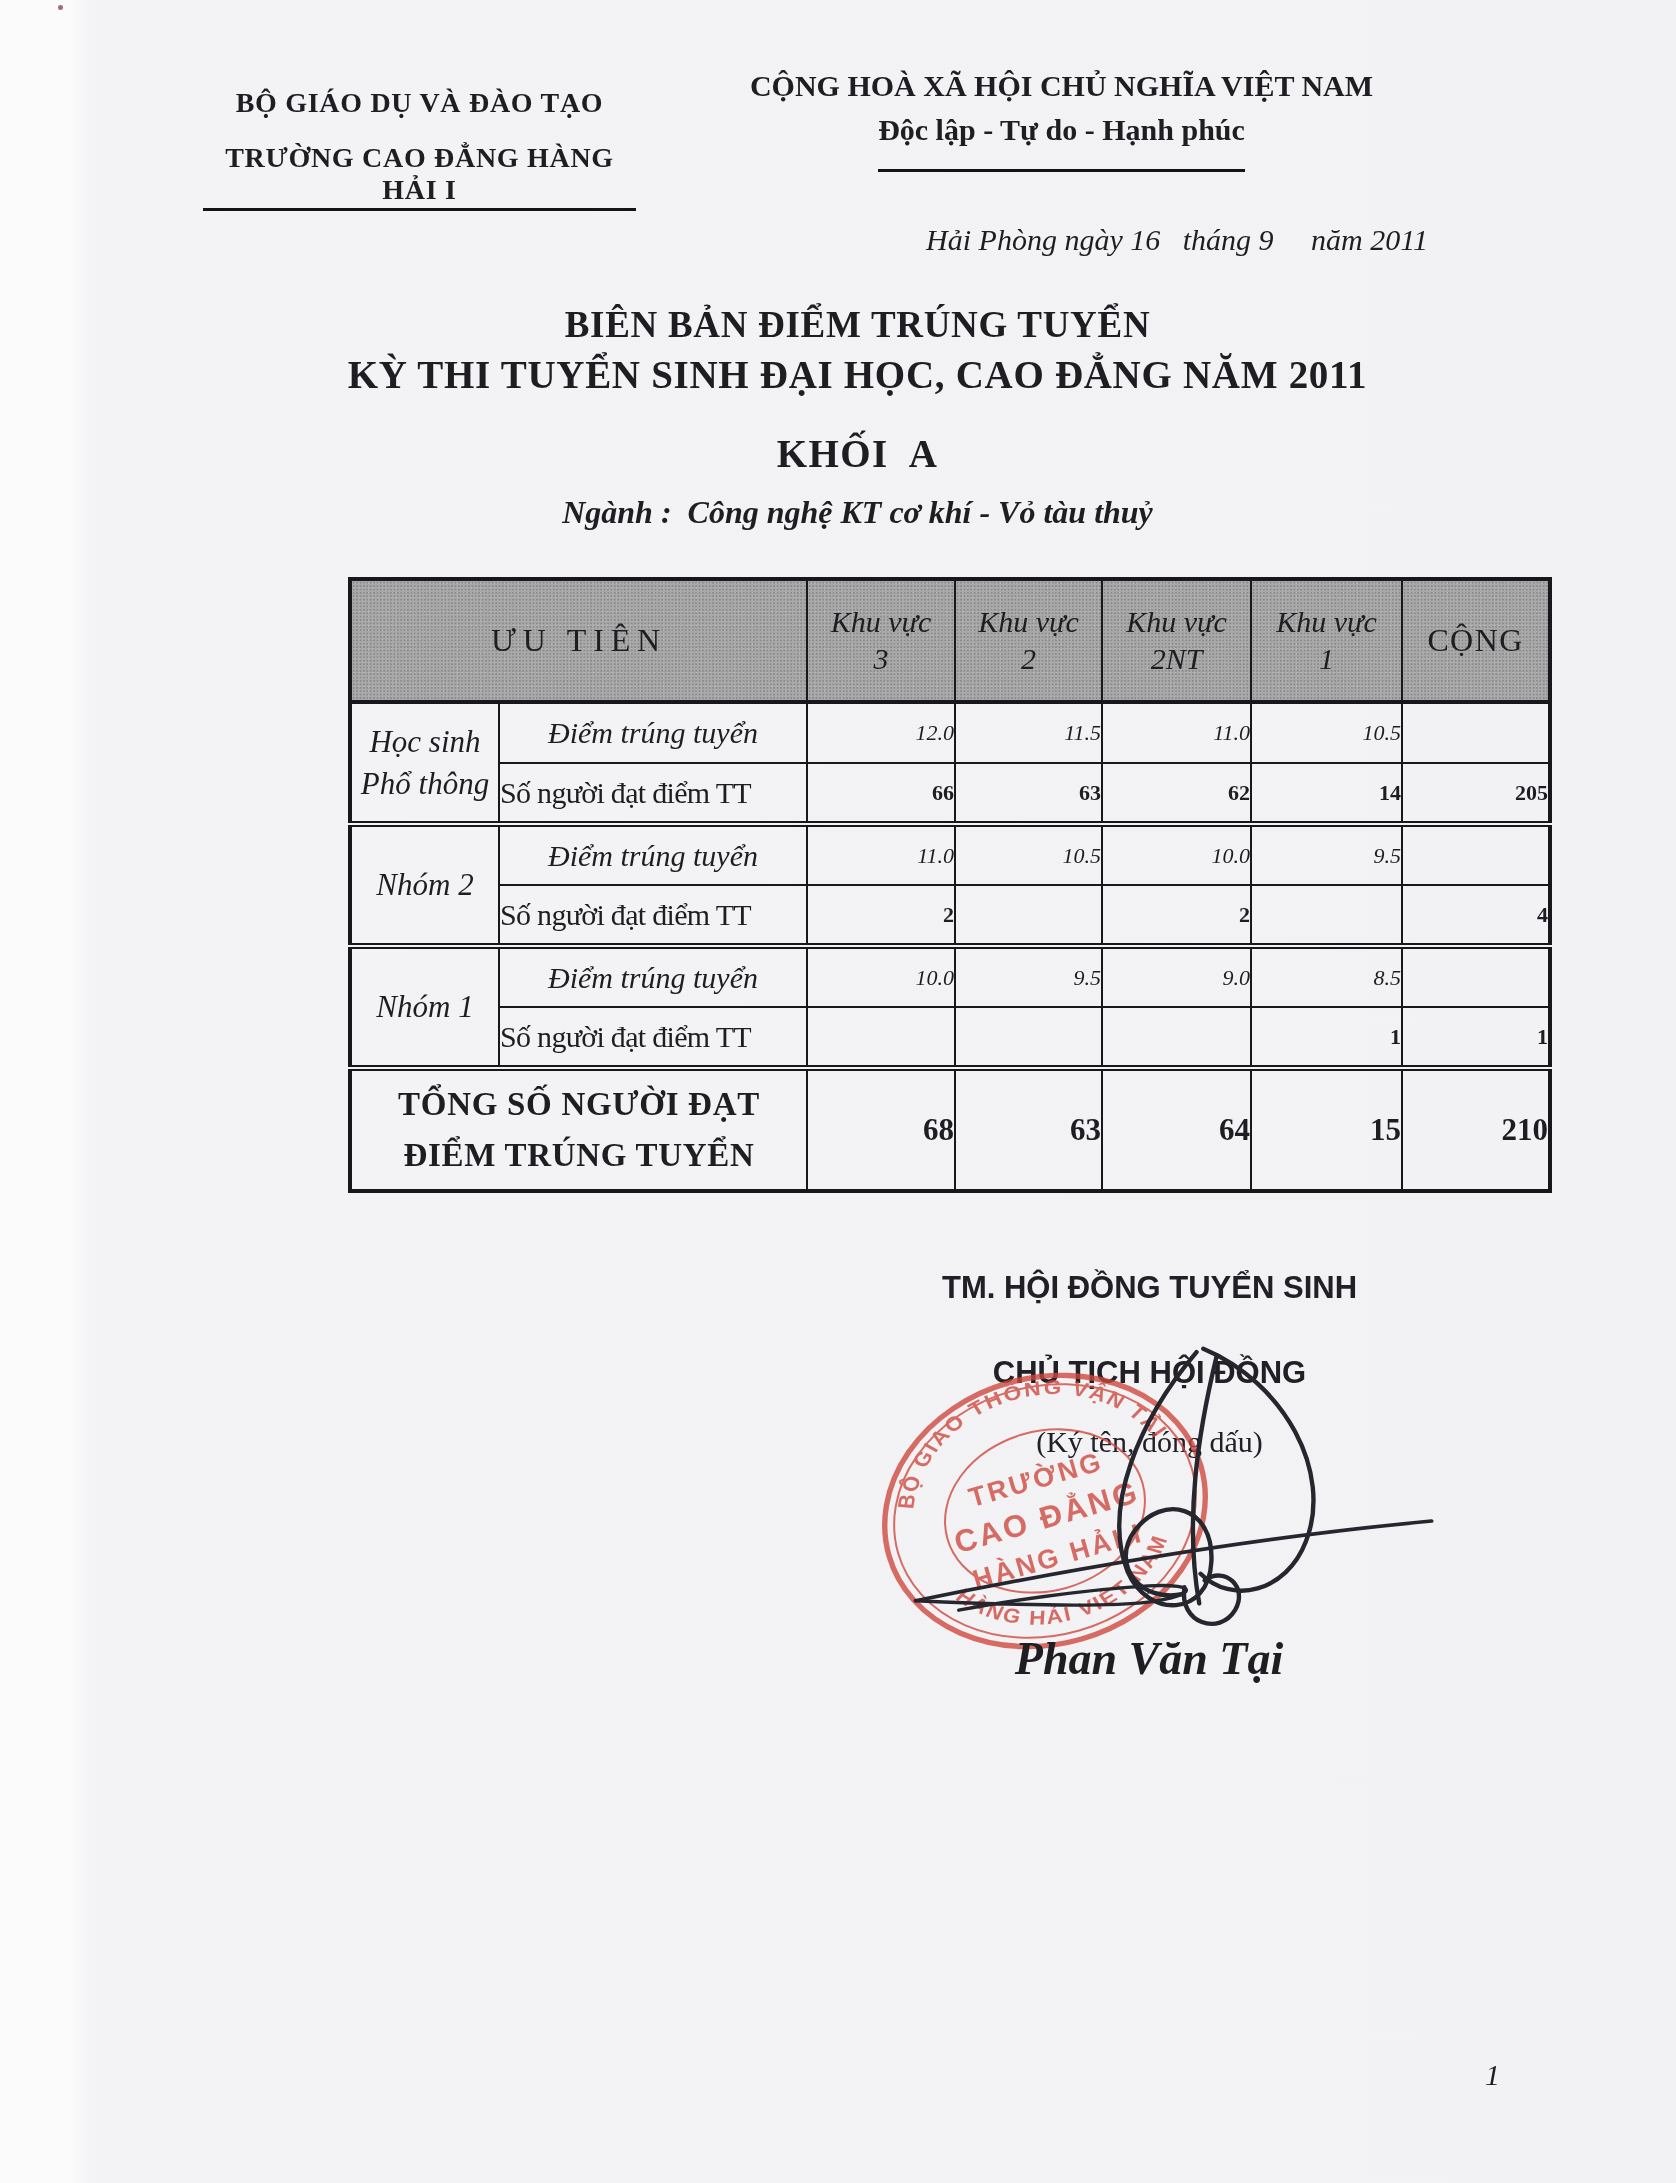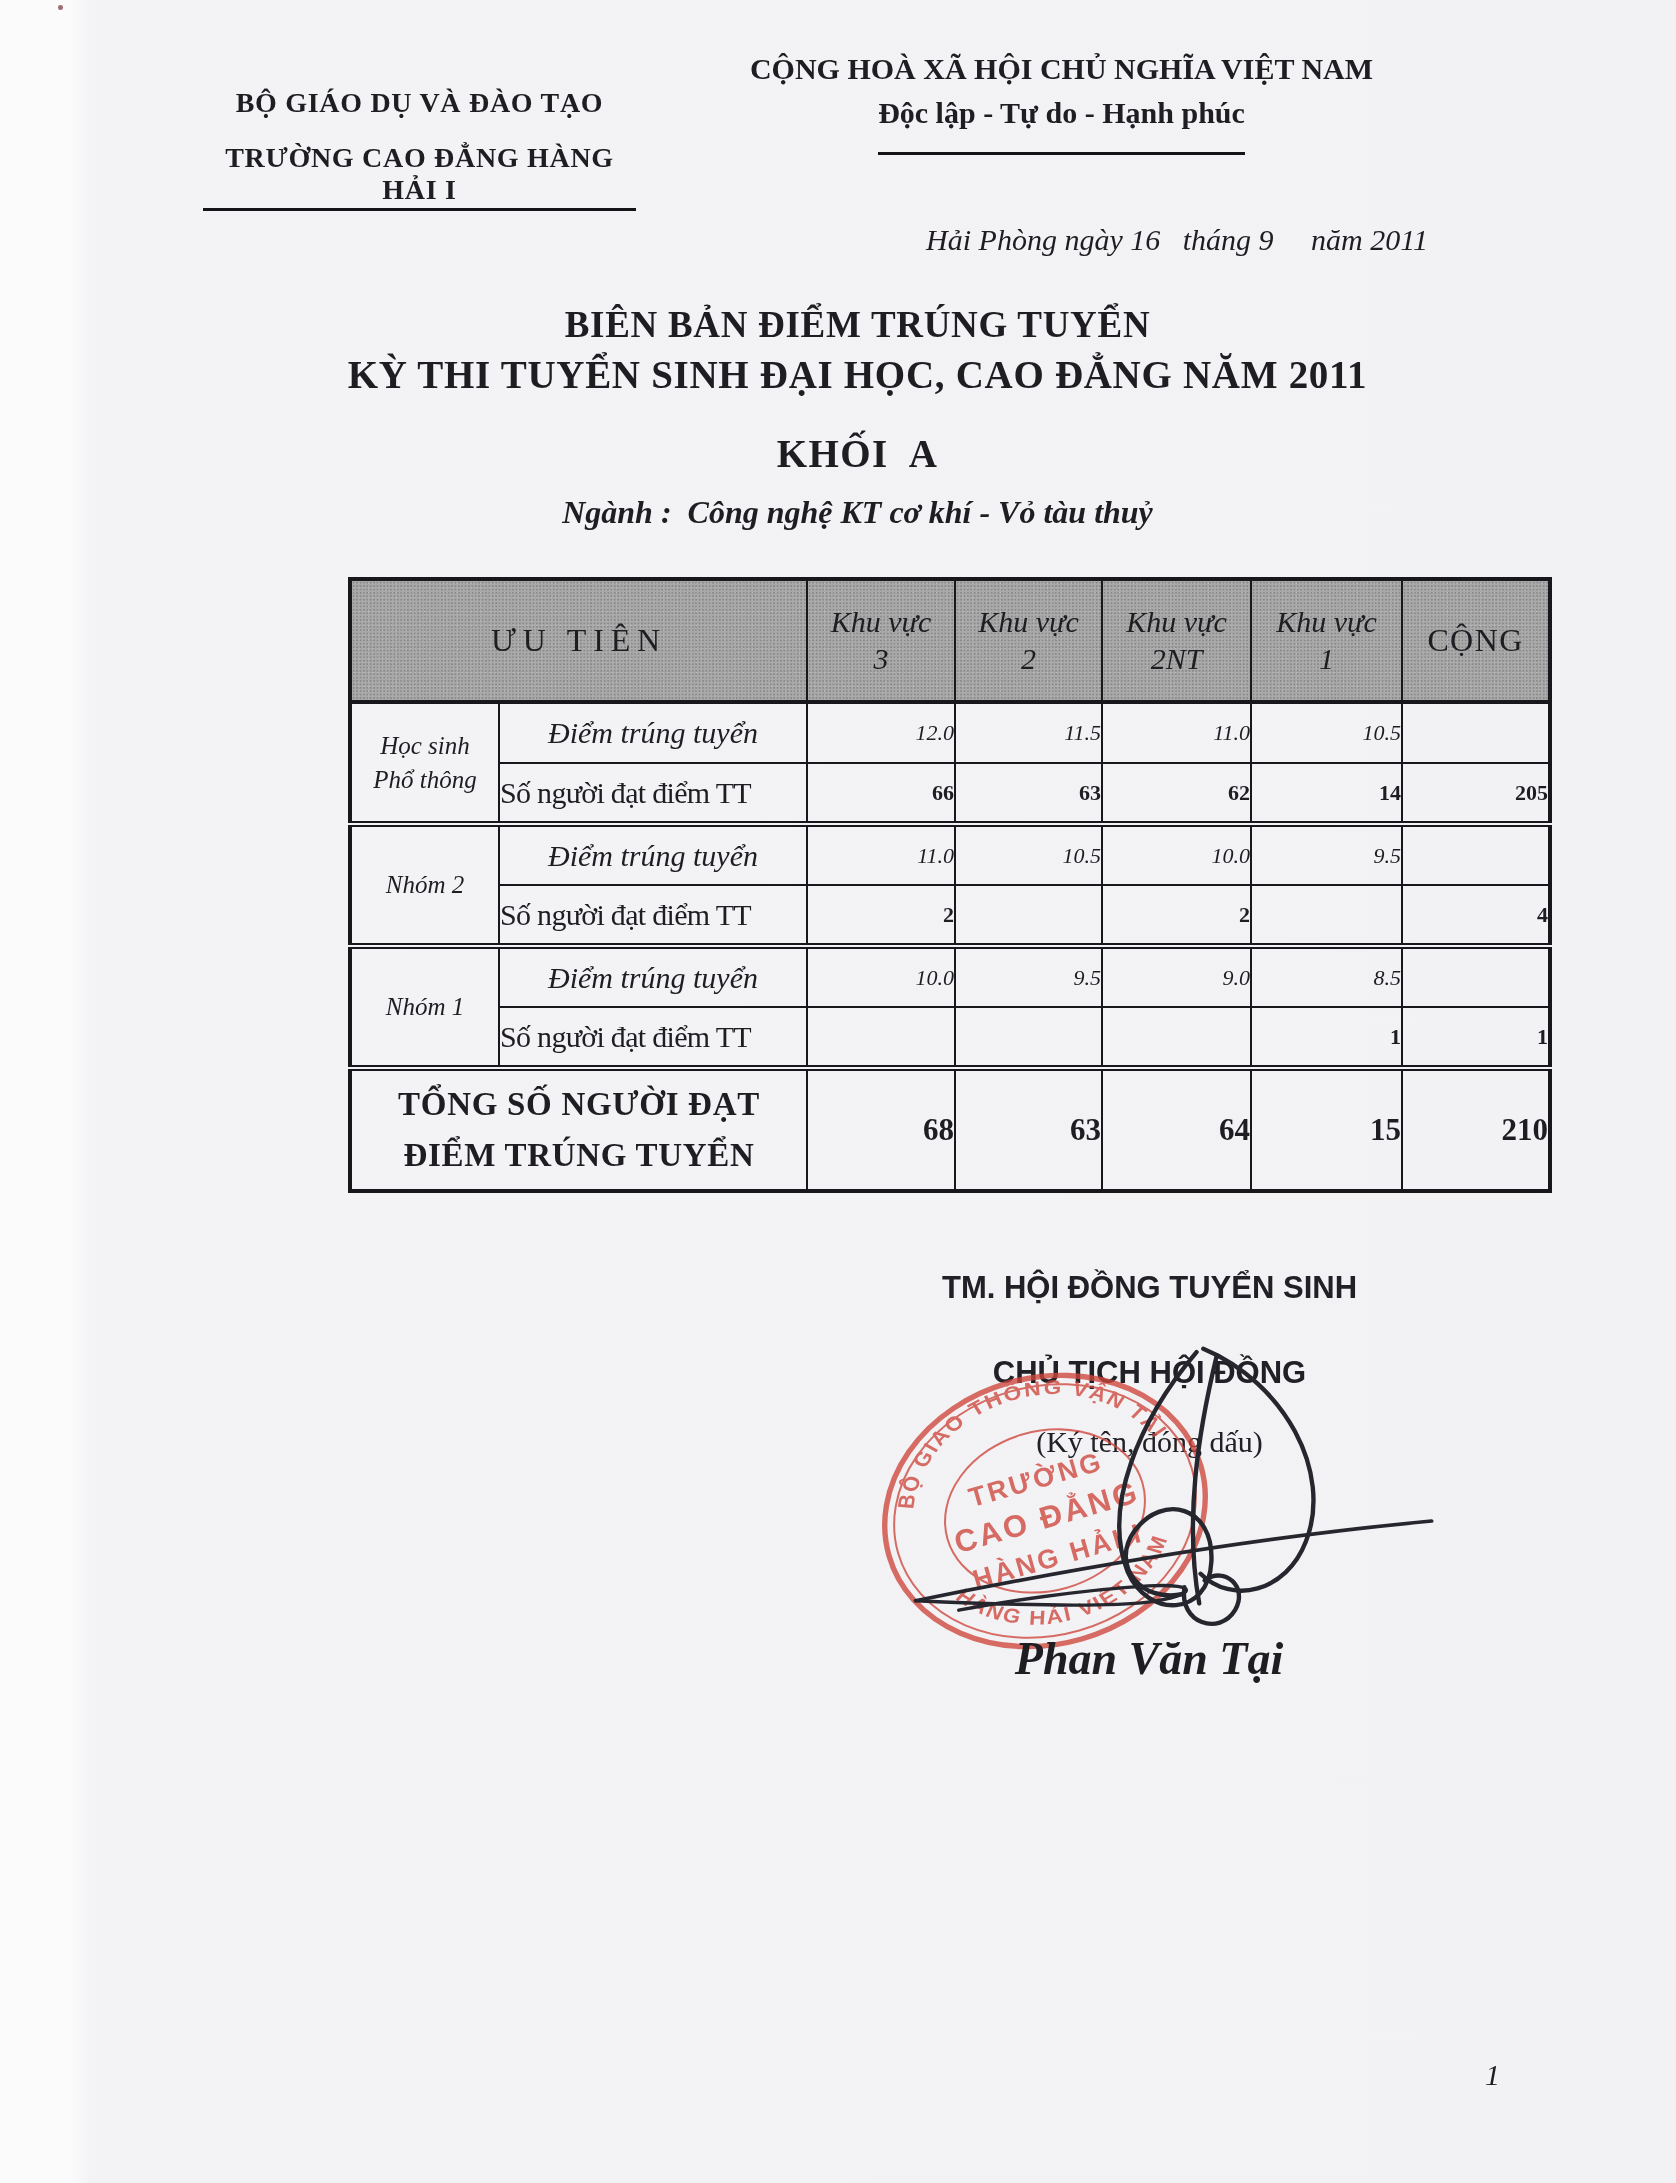--- a/index.html
+++ b/index.html
@@ -10,21 +10,21 @@
     font-family:"Liberation Serif","DejaVu Serif",serif;
     color:#1d1d22;
   }
   .speck{position:absolute;left:58px;top:5.4px;width:4.7px;height:4.7px;border-radius:50%;background:#8a4a52;opacity:.8;}
 
   
   .hdr-left{position:absolute;left:203px;top:87px;width:433px;text-align:center;}
   .hdr-left .l1{font-size:28px;font-weight:bold;letter-spacing:0.7px;}
   .hdr-left .l2{display:inline-block;margin-top:10.8px;font-size:28px;font-weight:bold;letter-spacing:0.7px;
                 border-bottom:3.4px solid #141418;padding-bottom:2.7px;}
-  .hdr-right{position:absolute;left:710px;top:52px;width:703px;text-align:center;}
+  .hdr-right{position:absolute;left:710px;top:69px;width:703px;text-align:center;}
   .hdr-right .l1{font-size:30px;font-weight:bold;}
   .hdr-right .l2{display:inline-block;margin-top:9.5px;font-size:30px;font-weight:bold;
                  border-bottom:3.4px solid #141418;padding-bottom:22px;}
   .dateline{position:absolute;top:223px;right:249px;font-size:30px;font-style:italic;}
 
   
   .title{position:absolute;left:0;right:0;text-align:center;transform:translateX(19px);font-weight:bold;}
   .t1{top:303px;font-size:37px;letter-spacing:0.7px;}
   .t2{top:352px;font-size:39px;letter-spacing:0.7px;}
   .t3{top:431px;font-size:39px;letter-spacing:1.4px;}
@@ -46,21 +46,21 @@
                      radial-gradient(rgba(250,250,250,.35) 0.7px, transparent 0.9px);
     background-size:3.4px 3.4px,4.7px 4.7px;
     border-bottom:4px solid #17171c;
     font-weight:normal;
   }
   th.priority{font-size:32px;font-weight:bold;letter-spacing:6.8px;}
   th.zone{font-size:30px;font-style:italic;line-height:1.22;}
   th.cong{font-size:32px;letter-spacing:1.4px;}
   tr.r{height:61px;}
   tr.gsep td{border-top:6px double #17171c;}
-  td.glabel{font-size:25px;font-style:italic;text-align:center;white-space:pre-line;line-height:1.35;}
+  td.glabel{font-size:31px;font-style:italic;text-align:center;white-space:pre-line;line-height:1.35;}
   td.rlabel-i{font-size:30px;font-style:italic;text-align:center;}
   td.rlabel{font-size:30px;text-align:left;padding-left:6.8px;letter-spacing:-0.7px;border-radius:18px;}
   td.num{text-align:right;padding-right:21.6px;font-size:22px;}
   td.num.it{font-style:italic;}
   td.num.b{font-weight:bold;}
   tr.total{height:123px;}
   tr.total td{border-top:6px double #17171c;}
   td.tlabel{font-size:33px;font-weight:bold;text-align:center;white-space:pre-line;line-height:1.55;letter-spacing:0.7px;}
   tr.total td.num{font-size:31px;font-weight:bold;}
 

